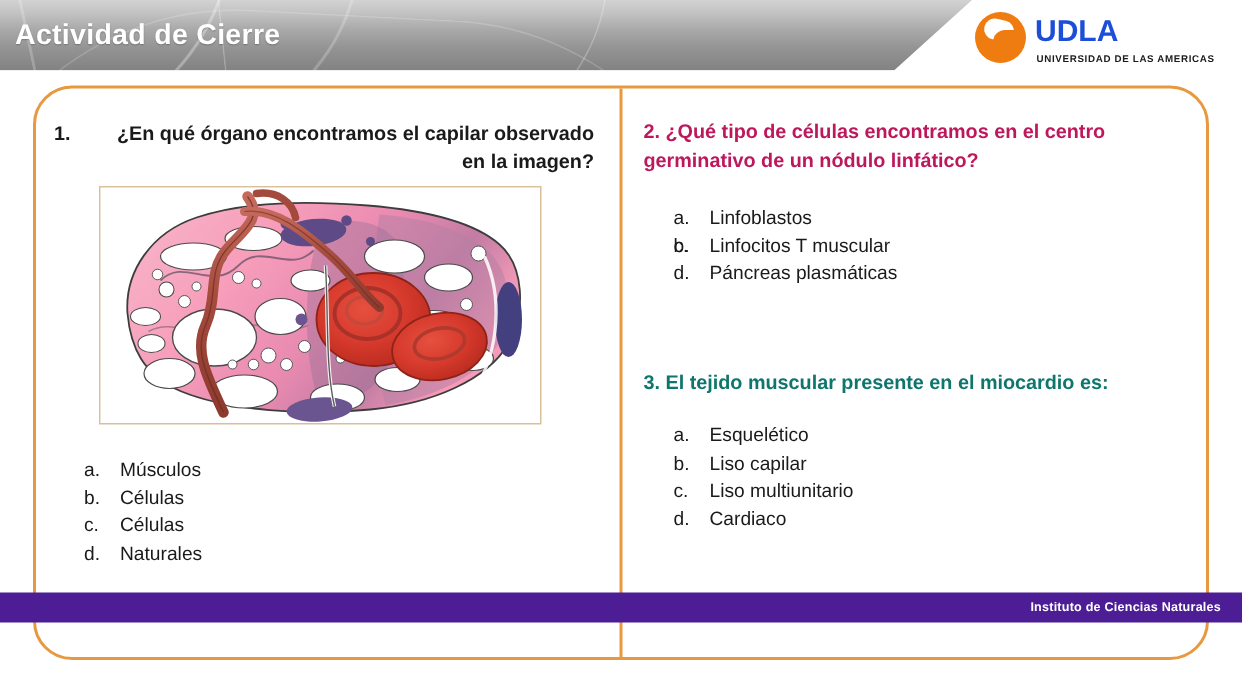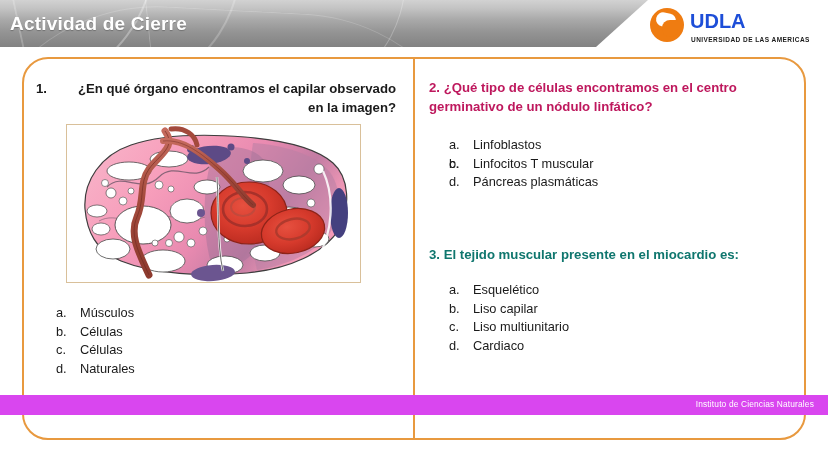--- a/index.html
+++ b/index.html
@@ -254,21 +254,22 @@
   }
   .opts3 { position: absolute; left: 22px; top: 224px; }
 
   
   .footer {
     position: absolute;
     left: 0;
     bottom: 0;
     width: 828px;
     height: 20px;
-    background: #d946ef;
+    background: #4c1d95;
+    font-weight: bold;
   }
   .footer-text {
     position: absolute;
     right: 14px;
     top: 4px;
     font-size: 8.4px;
     color: #ffffff;
     letter-spacing: 0.15px;
     white-space: nowrap;
   }

